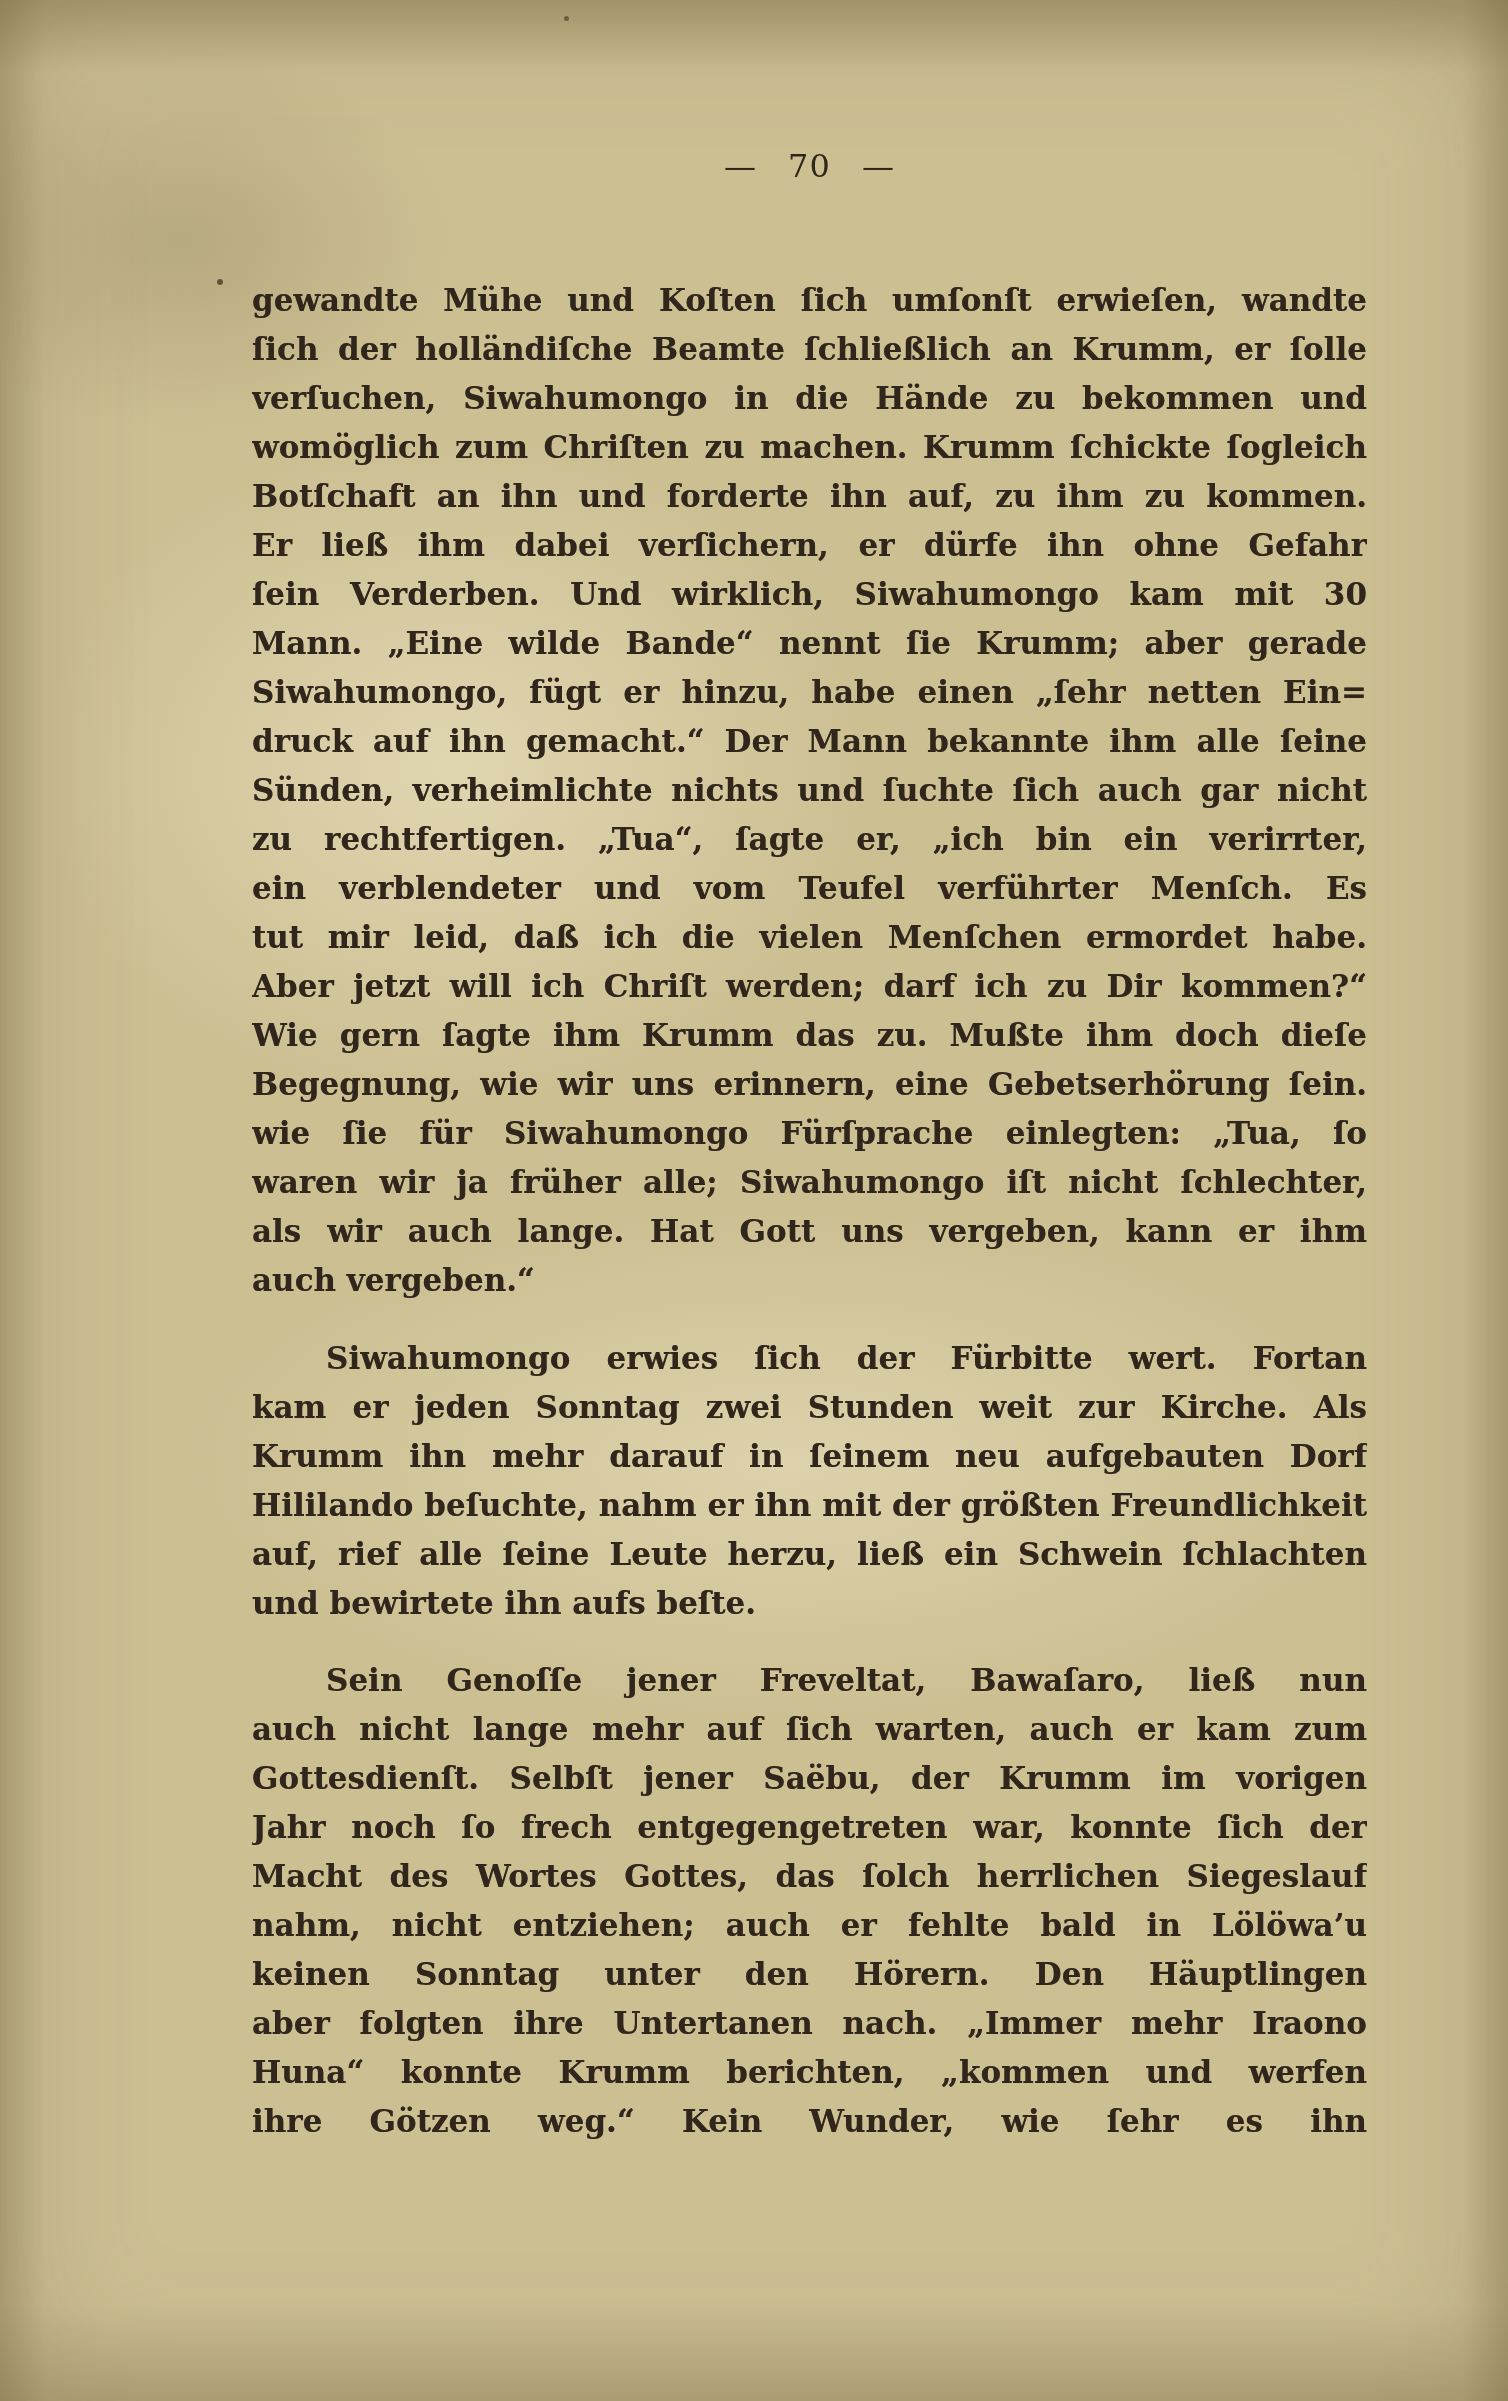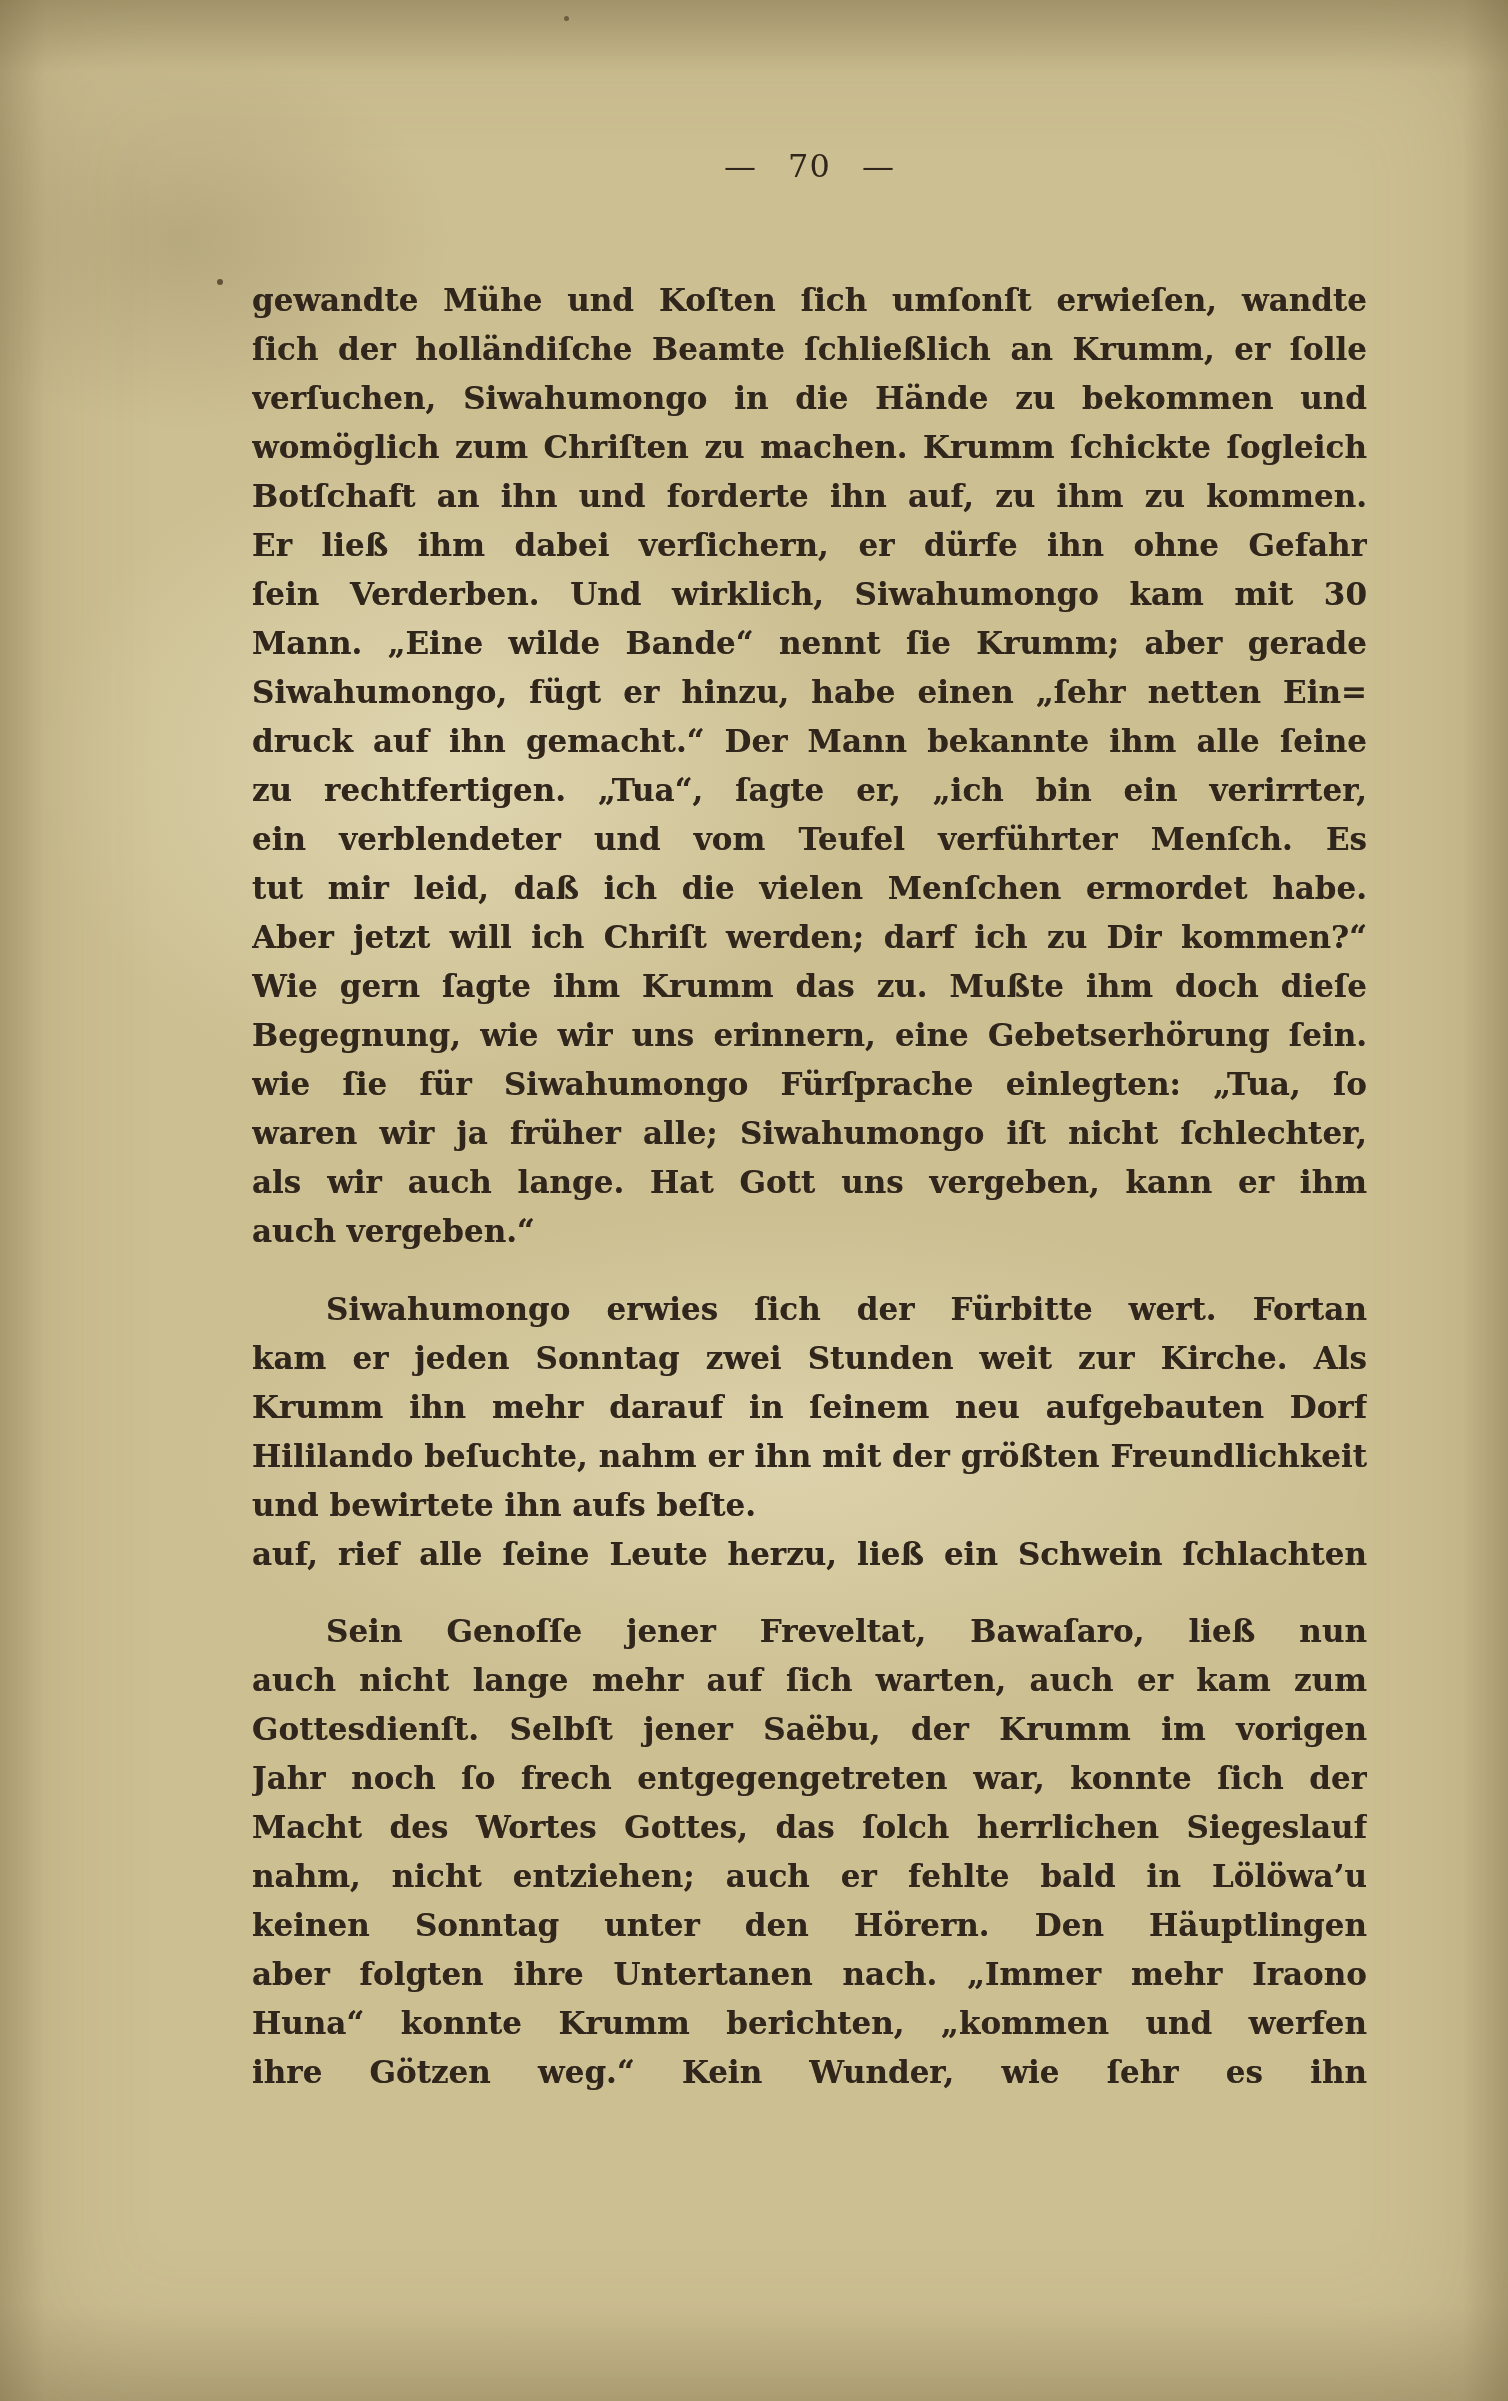--- a/index.html
+++ b/index.html
@@ -89,39 +89,40 @@
       <div class="line">gewandte Mühe und Koſten ſich umſonſt erwieſen, wandte</div>
       <div class="line">ſich der holländiſche Beamte ſchließlich an Krumm, er ſolle</div>
       <div class="line">verſuchen, Siwahumongo in die Hände zu bekommen und</div>
       <div class="line">womöglich zum Chriſten zu machen. Krumm ſchickte ſogleich</div>
       <div class="line">Botſchaft an ihn und forderte ihn auf, zu ihm zu kommen.</div>
       <div class="line">Er ließ ihm dabei verſichern, er dürfe ihn ohne Gefahr</div>
       <div class="line">ſein Verderben. Und wirklich, Siwahumongo kam mit 30</div>
       <div class="line">Mann. „Eine wilde Bande“ nennt ſie Krumm; aber gerade</div>
       <div class="line">Siwahumongo, fügt er hinzu, habe einen „ſehr netten Ein=</div>
       <div class="line">druck auf ihn gemacht.“ Der Mann bekannte ihm alle ſeine</div>
+      <div class="line">Sünden, verheimlichte nichts und ſuchte ſich auch gar nicht</div>
       <div class="line">zu rechtfertigen. „Tua“, ſagte er, „ich bin ein verirrter,</div>
       <div class="line">ein verblendeter und vom Teufel verführter Menſch. Es</div>
       <div class="line">tut mir leid, daß ich die vielen Menſchen ermordet habe.</div>
       <div class="line">Aber jetzt will ich Chriſt werden; darf ich zu Dir kommen?“</div>
       <div class="line">Wie gern ſagte ihm Krumm das zu. Mußte ihm doch dieſe</div>
       <div class="line">Begegnung, wie wir uns erinnern, eine Gebetserhörung ſein.</div>
       <div class="line">wie ſie für Siwahumongo Fürſprache einlegten: „Tua, ſo</div>
       <div class="line">waren wir ja früher alle; Siwahumongo iſt nicht ſchlechter,</div>
       <div class="line">als wir auch lange. Hat Gott uns vergeben, kann er ihm</div>
       <div class="line last">auch vergeben.“</div>
     </section>
 
     <section class="paragraph">
       <div class="line first-indent">Siwahumongo erwies ſich der Fürbitte wert. Fortan</div>
       <div class="line">kam er jeden Sonntag zwei Stunden weit zur Kirche. Als</div>
       <div class="line">Krumm ihn mehr darauf in ſeinem neu aufgebauten Dorf</div>
       <div class="line">Hililando beſuchte, nahm er ihn mit der größten Freundlichkeit</div>
+      <div class="line">auf, rief alle ſeine Leute herzu, ließ ein Schwein ſchlachten</div>
       <div class="line last">und bewirtete ihn aufs beſte.</div>
-      <div class="line">auf, rief alle ſeine Leute herzu, ließ ein Schwein ſchlachten</div>
     </section>
 
     <section class="paragraph">
       <div class="line first-indent">Sein Genoſſe jener Freveltat, Bawaſaro, ließ nun</div>
       <div class="line">auch nicht lange mehr auf ſich warten, auch er kam zum</div>
       <div class="line">Gottesdienſt. Selbſt jener Saëbu, der Krumm im vorigen</div>
       <div class="line">Jahr noch ſo frech entgegengetreten war, konnte ſich der</div>
       <div class="line">Macht des Wortes Gottes, das ſolch herrlichen Siegeslauf</div>
       <div class="line">nahm, nicht entziehen; auch er fehlte bald in Lölöwa’u</div>
       <div class="line">keinen Sonntag unter den Hörern. Den Häuptlingen</div>

